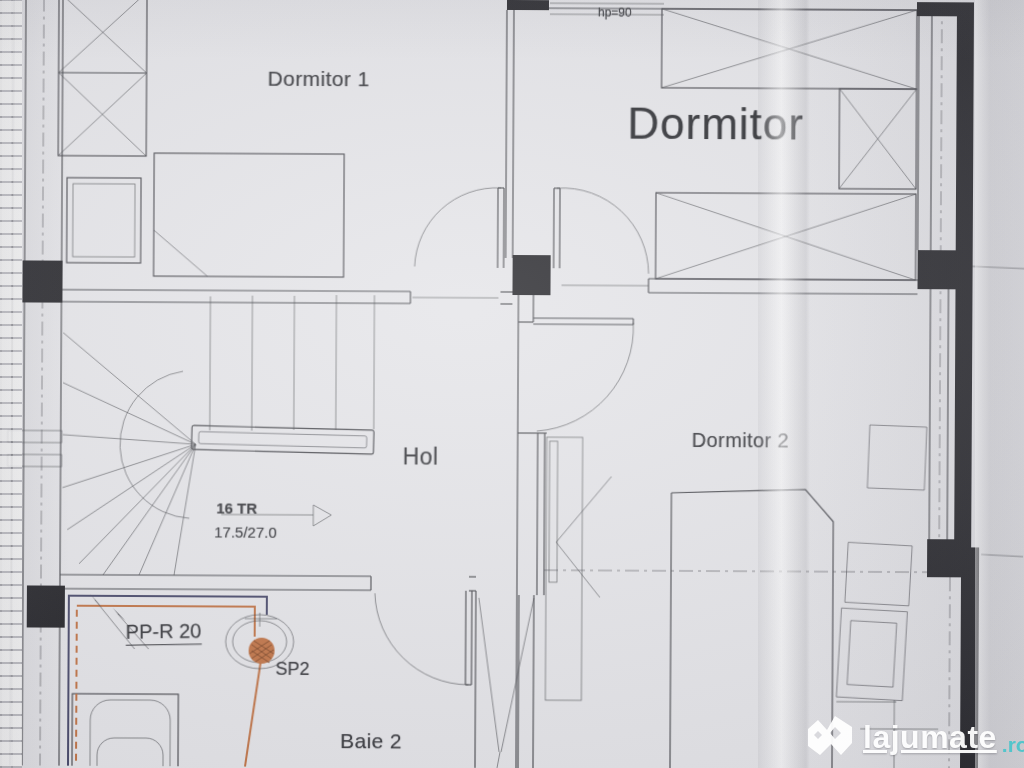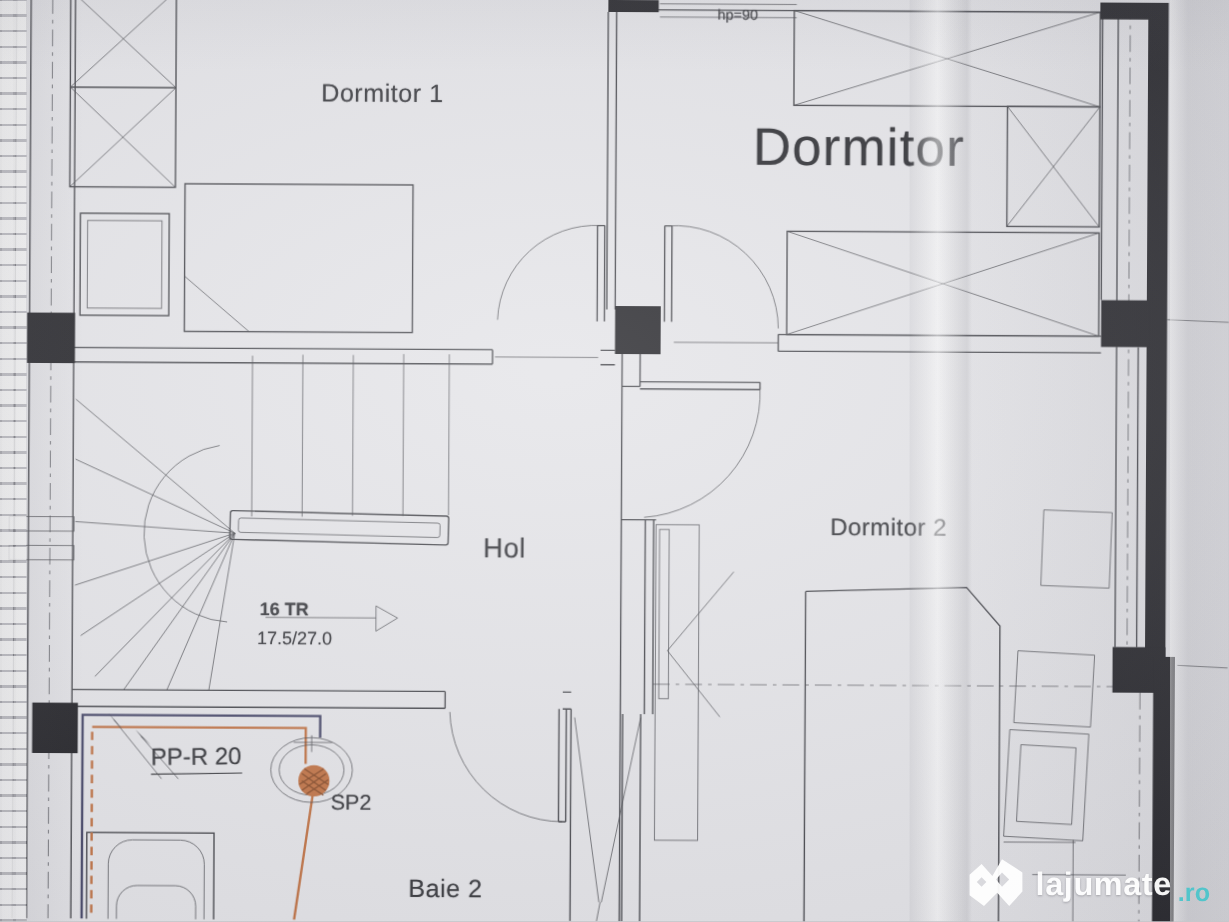--- a/index.html
+++ b/index.html
@@ -30,22 +30,22 @@
   .orng{stroke:var(--pipe-orange,#bc6a3a);fill:none;stroke-width:2;}
   .orng-dash{stroke-dasharray:7 5;}
   .arrfill{fill:var(--line,#3b3c42);stroke:none;}
   .lbl{position:absolute;color:#2c2d32;text-shadow:0 0 1px rgba(44,45,50,.45);white-space:nowrap;}
   .big{font-size:44px;color:#1d1e23;letter-spacing:1px;}
   .room{font-size:21px;letter-spacing:.4px;}
   .small{font-size:15px;}
   .tiny{font-size:12px;}
   .underline{border-bottom:1.6px solid #2c2d32;padding-bottom:1px;transform:rotate(-1deg);}
   .wm{position:absolute;left:804px;top:714px;display:flex;align-items:center;gap:7px;opacity:.95;}
-  .wm-text{font-size:27px;font-weight:bold;color:var(--wm-white,#fff);letter-spacing:.5px;
-           text-shadow:0 1px 2px rgba(60,60,70,.35);}
+  .wm-text{font-size:32px;font-weight:bold;color:var(--wm-white,#fff);letter-spacing:.5px;
+           text-shadow:0 1px 2px rgba(60,60,70,.35);text-decoration:underline;}
   .wm-tld{font-size:21px;font-weight:bold;color:var(--wm-teal,#4cc5cb);margin-left:-2px;align-self:flex-end;padding-bottom:3px;}
 </style>
 </head>
 <body>
 
 <div class="stage">
   <div class="plan-wrap">
     <svg class="plan" viewBox="0 0 1024 768">
 
       <g>

